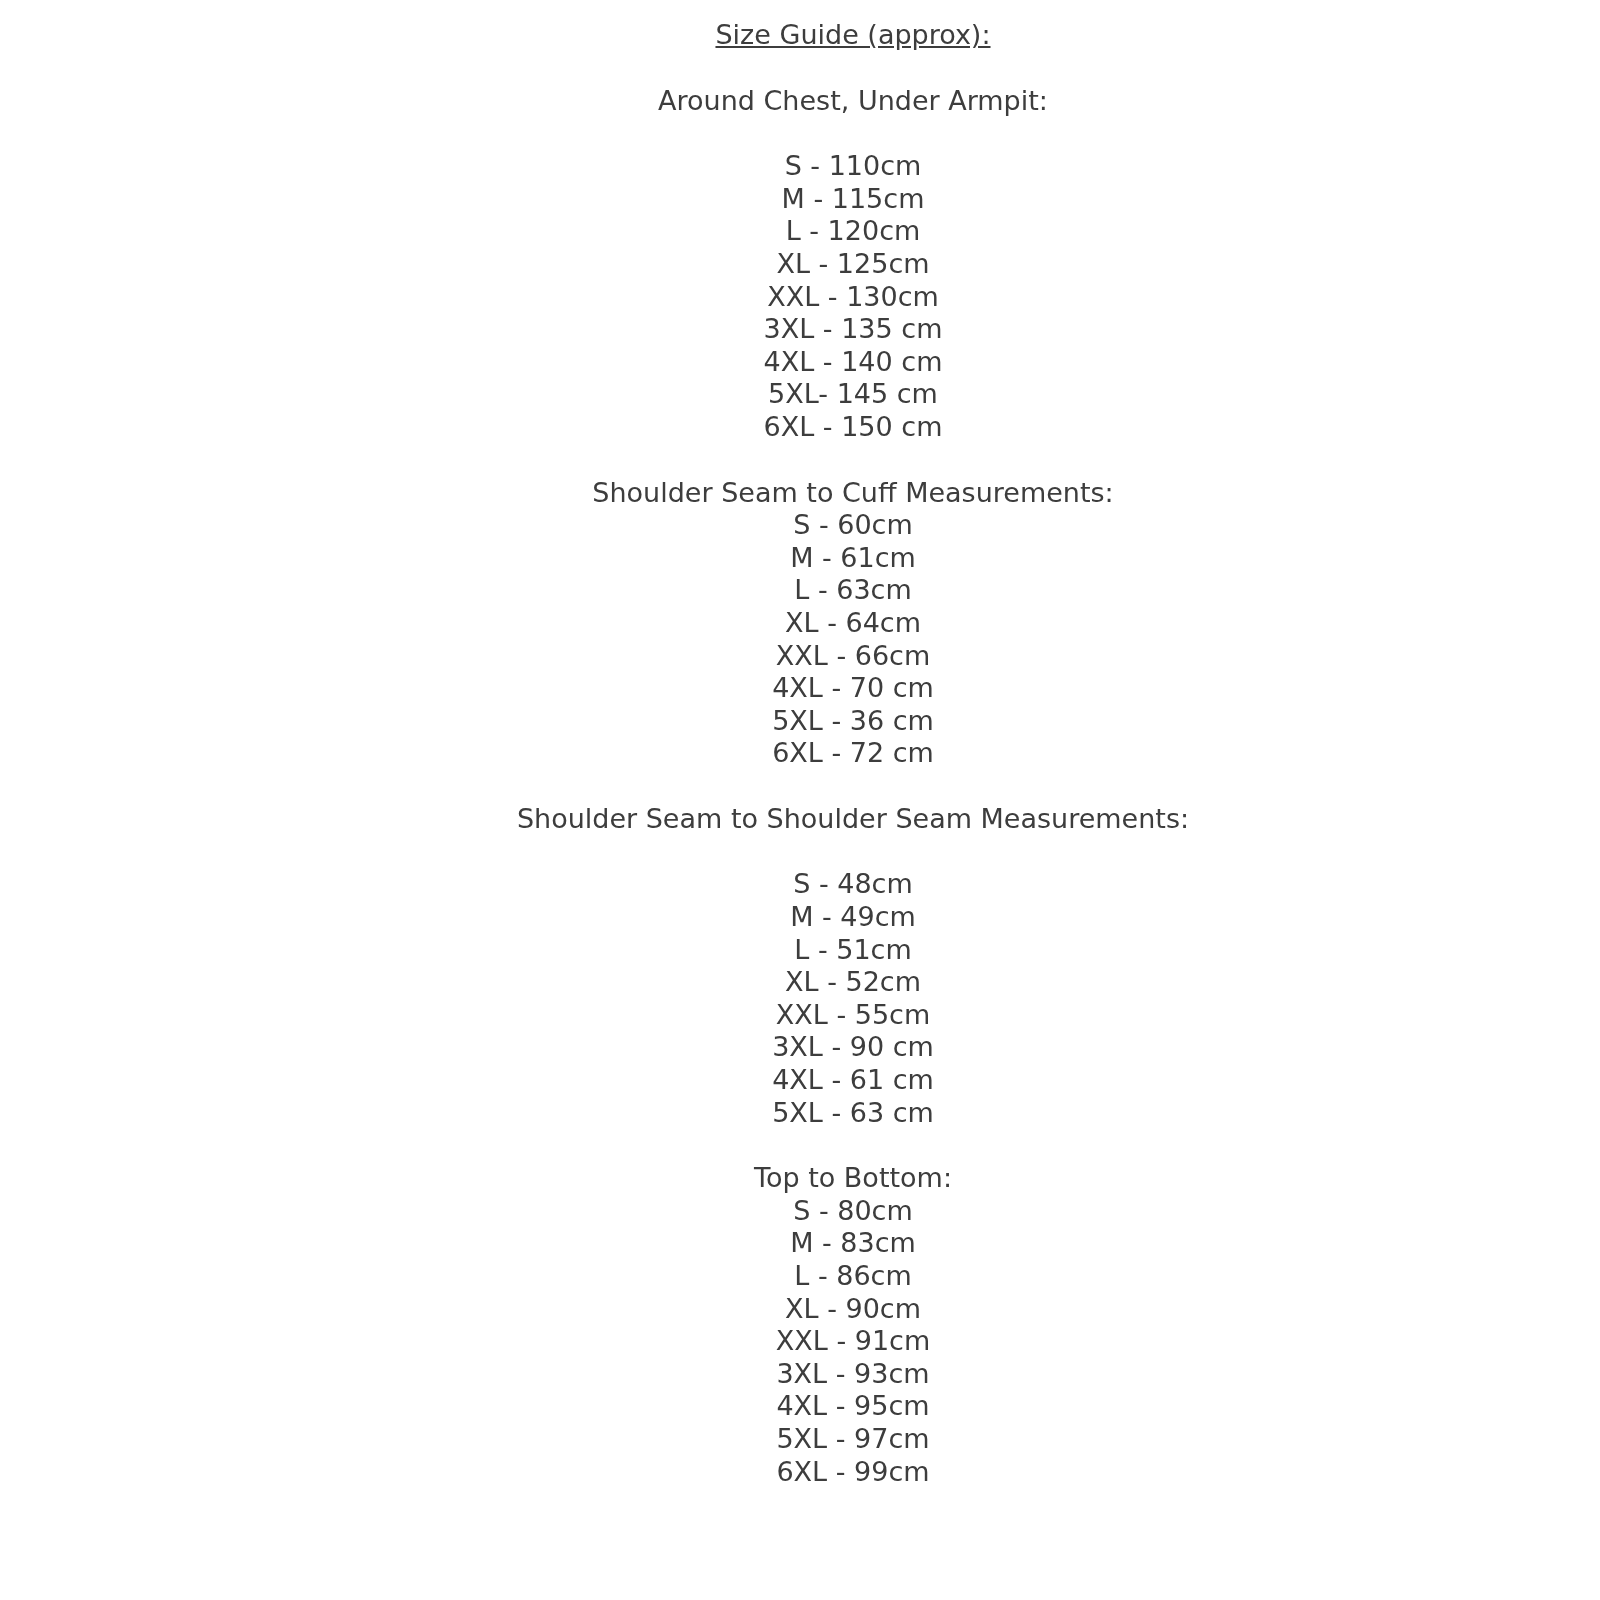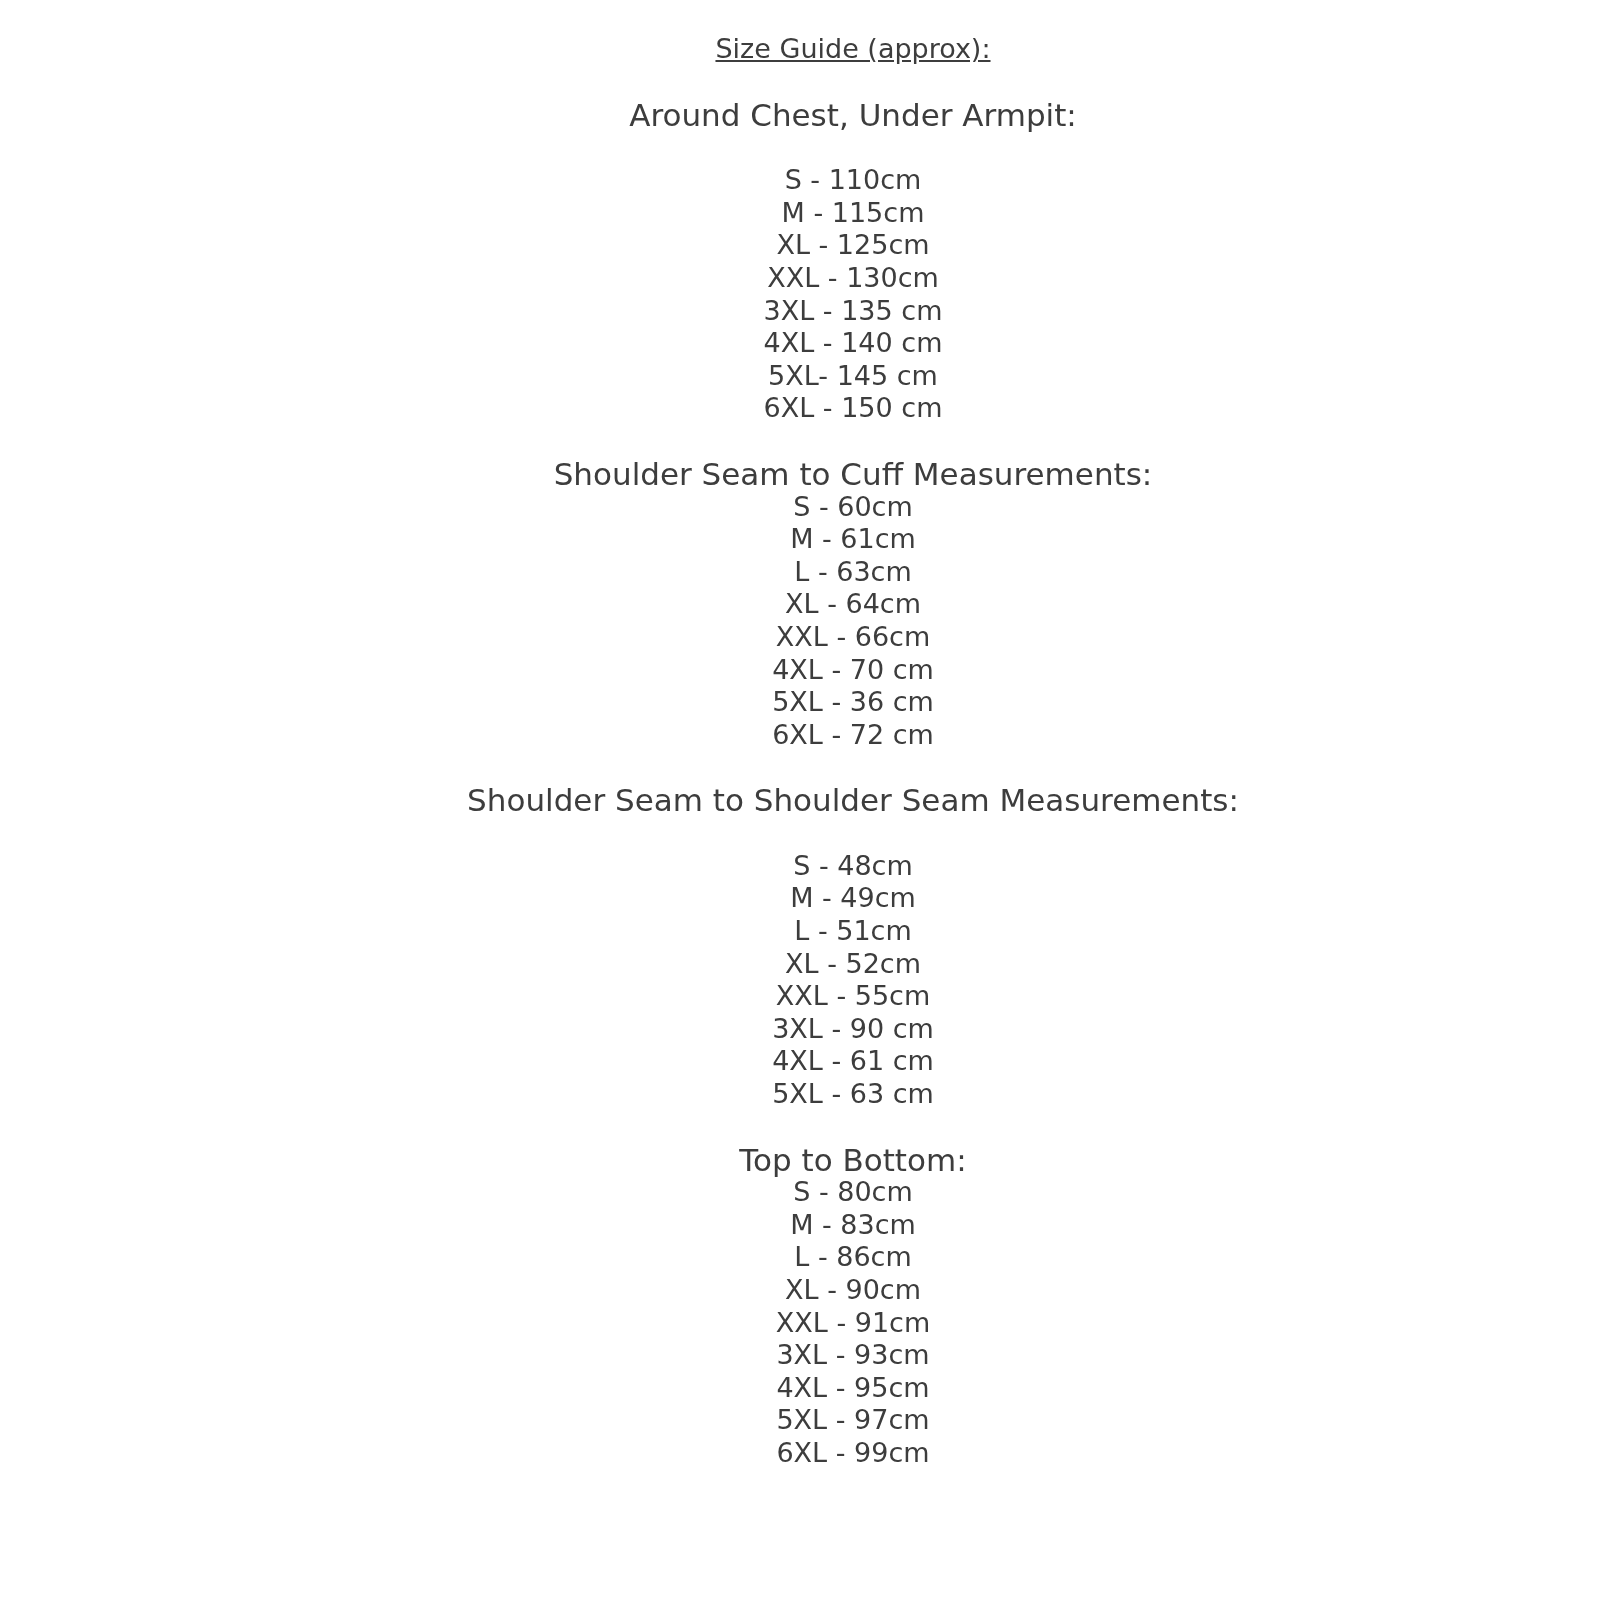--- a/index.html
+++ b/index.html
@@ -7,35 +7,35 @@
     width: 1600px;
     height: 1600px;
     background: #ffffff;
     overflow: hidden;
   }
   body {
     font-family: "DejaVu Sans", "Liberation Sans", sans-serif;
     color: #3d3d3d;
   }
   .page {
-    padding-top: 33px;
+    padding-top: 19px;
     margin-left: 106px;
     width: 1494px;
     text-align: center;
     font-size: 27px;
     line-height: 32.6px;
   }
   .title {
     font-size: 27px;
     font-weight: normal;
     text-decoration: underline;
     margin-bottom: 33px;
   }
   .heading {
-    font-size: 31px;
+    font-size: 27px;
     font-weight: normal;
     margin-bottom: 0;
   }
   .heading.gap-after {
     margin-bottom: 33px;
   }
   .section {
     margin-bottom: 33px;
   }
   .section:last-child {
@@ -50,20 +50,21 @@
 
 <main class="page">
 
   <h1 class="title">Size Guide (approx):</h1>
 
   <section class="section">
     <h2 class="heading gap-after">Around Chest, Under Armpit:</h2>
     <div class="items">
       <div class="size-row">S - 110cm</div>
       <div class="size-row">M - 115cm</div>
+      <div class="size-row">L - 120cm</div>
       <div class="size-row">XL - 125cm</div>
       <div class="size-row">XXL - 130cm</div>
       <div class="size-row">3XL - 135 cm</div>
       <div class="size-row">4XL - 140 cm</div>
       <div class="size-row">5XL- 145 cm</div>
       <div class="size-row">6XL - 150 cm</div>
     </div>
   </section>
 
   <section class="section">

